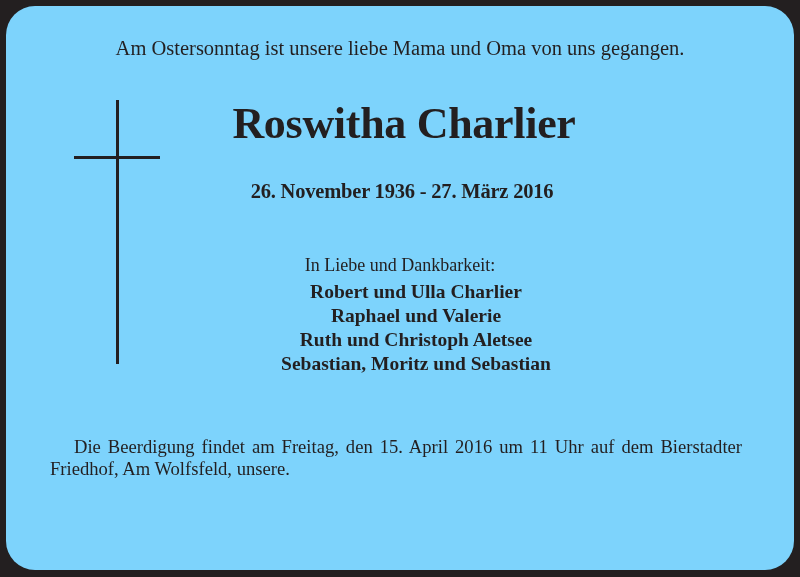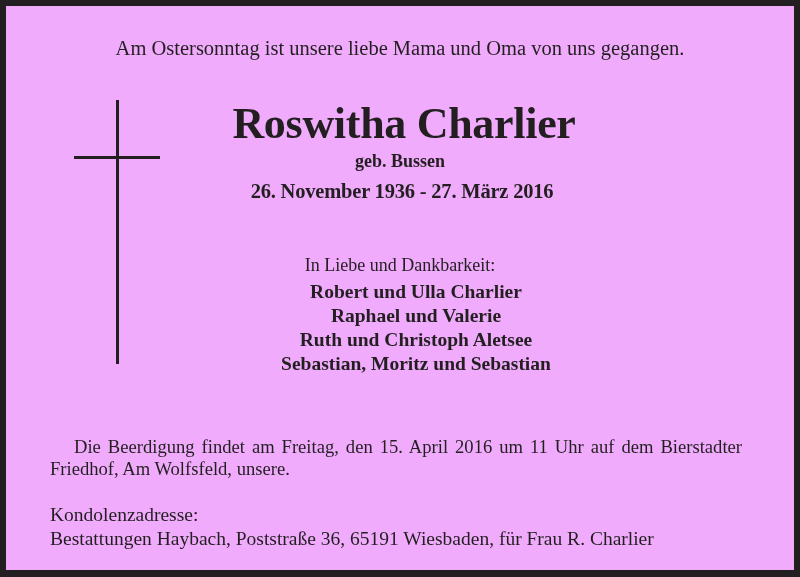--- a/index.html
+++ b/index.html
@@ -1,17 +1,17 @@
 <!DOCTYPE html>
 <html><head>
   <meta charset="utf-8">
   <style>
     html, body { margin: 0; padding: 0; }
     body { width: 800px; height: 577px; background: #231f20; position: relative; overflow: hidden; font-family: "Liberation Serif", "DejaVu Serif", serif; color: #231f20; }
-    .page { position: absolute; left: 6px; top: 6px; width: 788px; height: 564px; background: #f0abfc; }
+    .page { position: absolute; left: 6px; top: 6px; width: 788px; height: 564px; background: #7dd3fc; border-radius: 29px; }
     .abs { position: absolute; white-space: nowrap; line-height: 1; }
     .center { left: 0; width: 800px; text-align: center; }
     .intro { top: 32px; font-size: 20.5px; left: -6px; }
     .name { top: 96px; font-size: 44px; font-weight: bold; left: -2px; letter-spacing: -0.3px; }
     .maiden { top: 146px; font-size: 18px; font-weight: bold; left: -6px; }
     .dates { top: 175px; font-size: 20.5px; font-weight: bold; left: -4px; letter-spacing: -0.2px; }
     .gratitude { top: 250px; font-size: 18px; left: -6px; }
     .mourner { font-size: 19.5px; font-weight: bold; left: -6px; padding-left: 16px; }
     .cross-v { position: absolute; left: 110px; top: 94px; width: 3px; height: 264px; background: #231f20; }
     .cross-h { position: absolute; left: 68px; top: 150px; width: 86px; height: 3px; background: #231f20; }
@@ -23,31 +23,26 @@
   </style>
 </head>
 <body>
 
 <div class="page">
   <div class="cross-v"></div>
   <div class="cross-h"></div>
 
   <div class="abs center intro">Am Ostersonntag ist unsere liebe Mama und Oma von uns gegangen.</div>
   <div class="abs center name">Roswitha Charlier</div>
-  <div class="abs center maiden">geb. Bussen</div>
   <div class="abs center dates">26. November 1936 - 27. März 2016</div>
 
   <div class="abs center gratitude">In Liebe und Dankbarkeit:</div>
   <div class="abs center mourner" style="top:276px">Robert und Ulla Charlier</div>
   <div class="abs center mourner" style="top:324px">Ruth und Christoph Aletsee</div>
   <div class="abs center mourner" style="top:300px">Raphael und Valerie</div>
   <div class="abs center mourner" style="top:348px">Sebastian, Moritz und Sebastian</div>
 
   <div class="para">
     <span class="l1">Die Beerdigung findet am Freitag, den 15. April 2016 um 11 Uhr auf dem Bierstadter</span>
     <span class="l2">Friedhof, Am Wolfsfeld, unsere.</span>
   </div>
 
-  <div class="condolence">
-    <span>Kondolenzadresse:</span>
-    <span>Bestattungen Haybach, Poststraße 36, 65191 Wiesbaden, für Frau R. Charlier</span>
-  </div>
 </div>
 
 </body></html>

